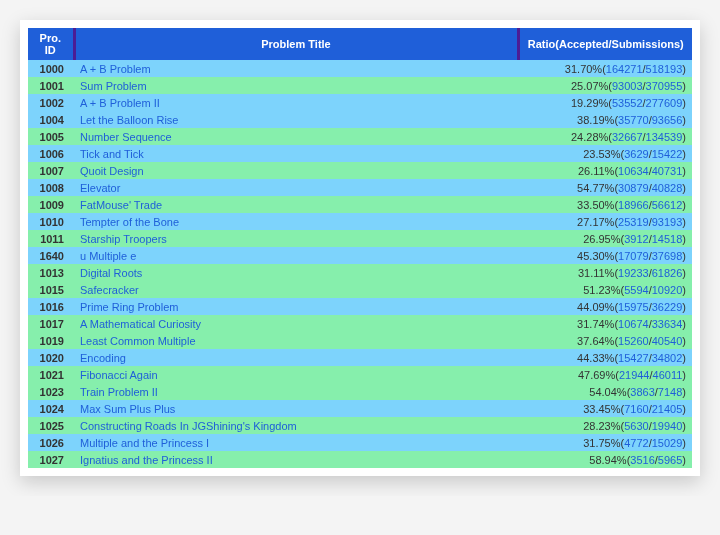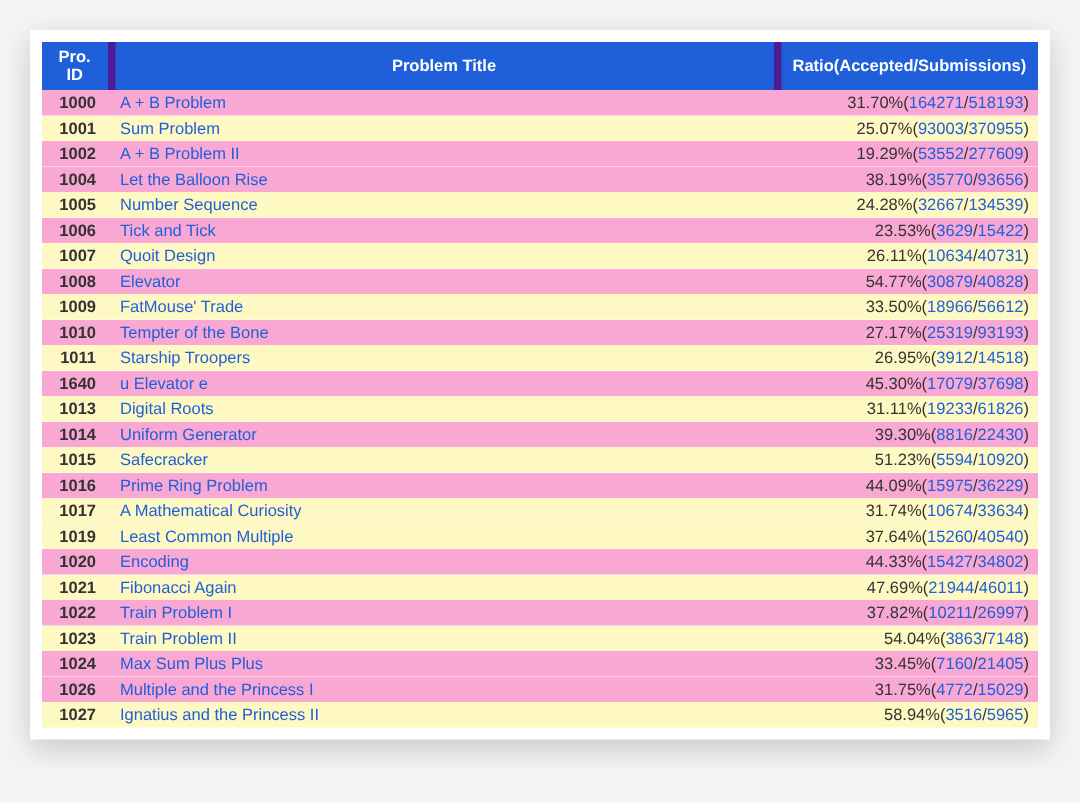--- a/index.html
+++ b/index.html
@@ -22,28 +22,28 @@
     border-collapse: collapse;
     table-layout: fixed;
   }
   thead th {
     background: #1f5fd9;
     color: #fff;
     font-weight: bold;
     font-size: 11px;
     padding: 4px 6px;
     text-align: center;
-    border-right: 5px solid #4c1d95;
+    border-right: 3px solid #4c1d95;
   }
   thead th:last-child { border-right: none; }
   col.id   { width: 46px; }
   col.title{ width: auto; }
   col.ratio{ width: 174px; }
-  tbody tr.even td { background: #fef9c3; }
-  tbody tr.odd  td { background: #f9a8d4; }
+  tbody tr.even td { background: #86efac; }
+  tbody tr.odd  td { background: #7dd3fc; }
   tbody td {
     padding: 1.5px 6px;
     font-size: 11px;
     line-height: 14px;
     vertical-align: middle;
     white-space: nowrap;
     overflow: hidden;
   }
   td.id {
     font-weight: bold;
@@ -131,33 +131,28 @@
           <td class="title"><a href="#">Tempter of the Bone</a></td>
           <td class="ratio"><span>27.17%</span>(<span class="acc">25319</span>/<span class="sub">93193</span>)</td>
         </tr>
         <tr class="even">
           <td class="id">1011</td>
           <td class="title"><a href="#">Starship Troopers</a></td>
           <td class="ratio"><span>26.95%</span>(<span class="acc">3912</span>/<span class="sub">14518</span>)</td>
         </tr>
         <tr class="odd">
           <td class="id">1640</td>
-          <td class="title"><a href="#">u Elevator e</a></td>
+          <td class="title"><a href="#">u Multiple e</a></td>
           <td class="ratio"><span>45.30%</span>(<span class="acc">17079</span>/<span class="sub">37698</span>)</td>
         </tr>
         <tr class="even">
           <td class="id">1013</td>
           <td class="title"><a href="#">Digital Roots</a></td>
           <td class="ratio"><span>31.11%</span>(<span class="acc">19233</span>/<span class="sub">61826</span>)</td>
         </tr>
-        <tr class="odd">
-          <td class="id">1014</td>
-          <td class="title"><a href="#">Uniform Generator</a></td>
-          <td class="ratio"><span>39.30%</span>(<span class="acc">8816</span>/<span class="sub">22430</span>)</td>
-        </tr>
         <tr class="even">
           <td class="id">1015</td>
           <td class="title"><a href="#">Safecracker</a></td>
           <td class="ratio"><span>51.23%</span>(<span class="acc">5594</span>/<span class="sub">10920</span>)</td>
         </tr>
         <tr class="odd">
           <td class="id">1016</td>
           <td class="title"><a href="#">Prime Ring Problem</a></td>
           <td class="ratio"><span>44.09%</span>(<span class="acc">15975</span>/<span class="sub">36229</span>)</td>
         </tr>
@@ -174,34 +169,34 @@
         <tr class="odd">
           <td class="id">1020</td>
           <td class="title"><a href="#">Encoding</a></td>
           <td class="ratio"><span>44.33%</span>(<span class="acc">15427</span>/<span class="sub">34802</span>)</td>
         </tr>
         <tr class="even">
           <td class="id">1021</td>
           <td class="title"><a href="#">Fibonacci Again</a></td>
           <td class="ratio"><span>47.69%</span>(<span class="acc">21944</span>/<span class="sub">46011</span>)</td>
         </tr>
-        <tr class="odd">
-          <td class="id">1022</td>
-          <td class="title"><a href="#">Train Problem I</a></td>
-          <td class="ratio"><span>37.82%</span>(<span class="acc">10211</span>/<span class="sub">26997</span>)</td>
-        </tr>
         <tr class="even">
           <td class="id">1023</td>
           <td class="title"><a href="#">Train Problem II</a></td>
           <td class="ratio"><span>54.04%</span>(<span class="acc">3863</span>/<span class="sub">7148</span>)</td>
         </tr>
         <tr class="odd">
           <td class="id">1024</td>
           <td class="title"><a href="#">Max Sum Plus Plus</a></td>
           <td class="ratio"><span>33.45%</span>(<span class="acc">7160</span>/<span class="sub">21405</span>)</td>
+        </tr>
+        <tr class="even">
+          <td class="id">1025</td>
+          <td class="title"><a href="#">Constructing Roads In JGShining's Kingdom</a></td>
+          <td class="ratio"><span>28.23%</span>(<span class="acc">5630</span>/<span class="sub">19940</span>)</td>
         </tr>
         <tr class="odd">
           <td class="id">1026</td>
           <td class="title"><a href="#">Multiple and the Princess I</a></td>
           <td class="ratio"><span>31.75%</span>(<span class="acc">4772</span>/<span class="sub">15029</span>)</td>
         </tr>
         <tr class="even">
           <td class="id">1027</td>
           <td class="title"><a href="#">Ignatius and the Princess II</a></td>
           <td class="ratio"><span>58.94%</span>(<span class="acc">3516</span>/<span class="sub">5965</span>)</td>

